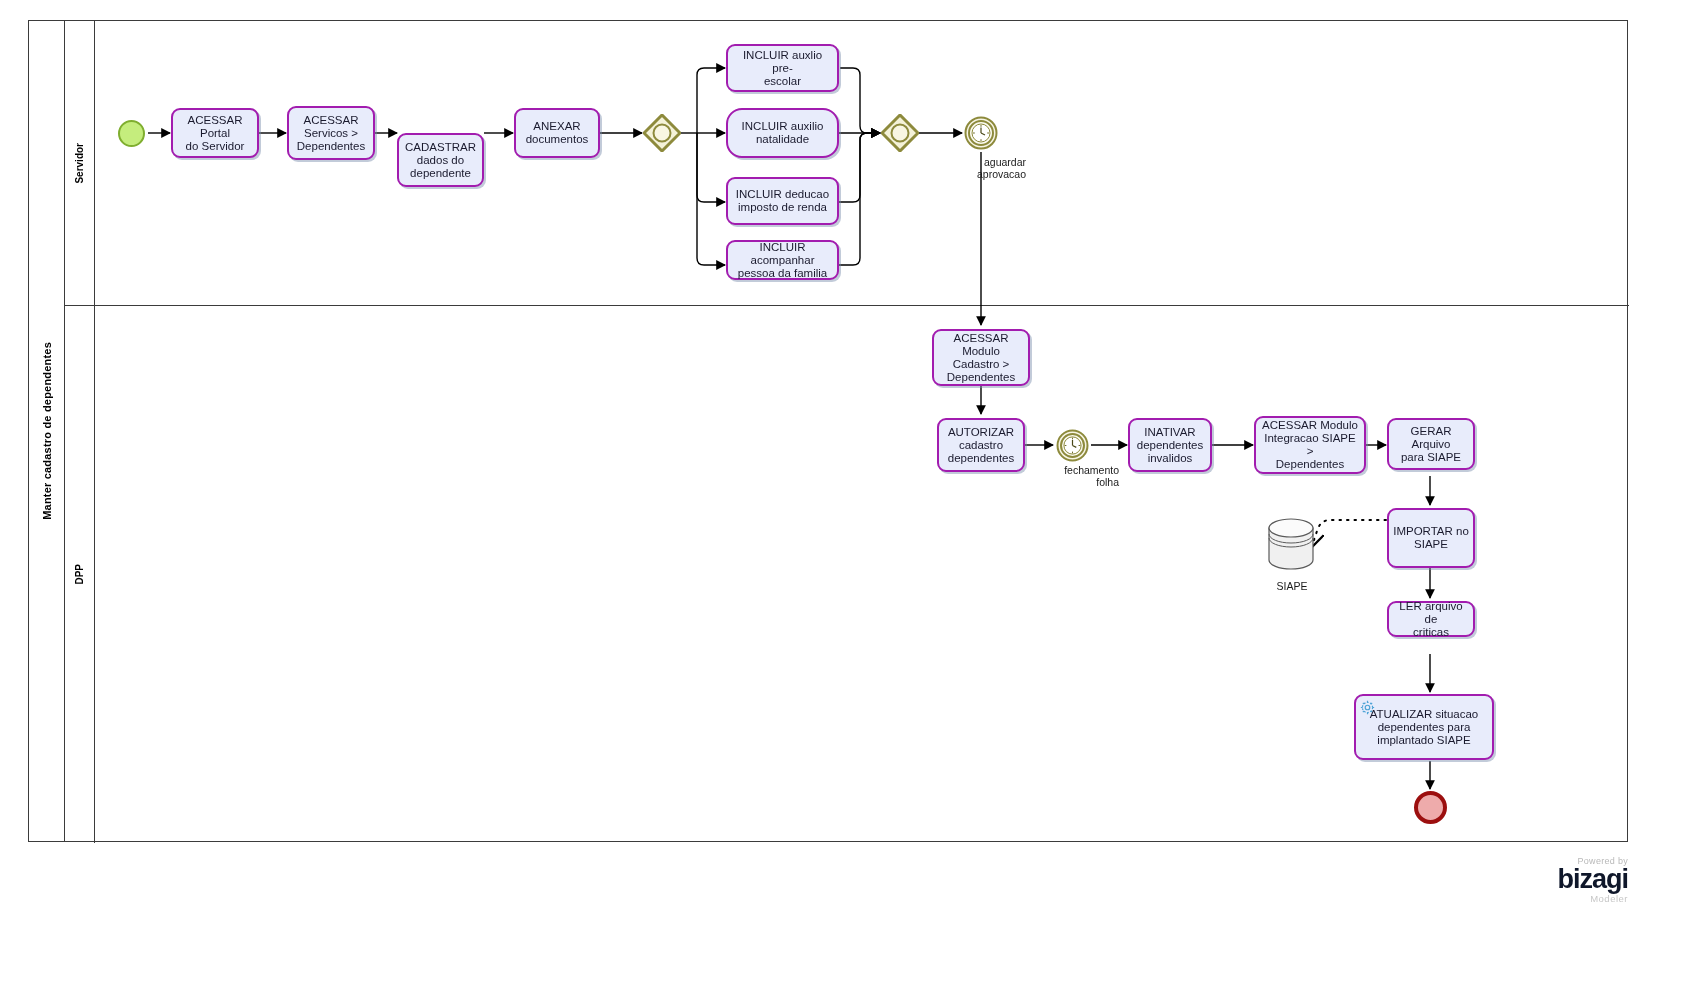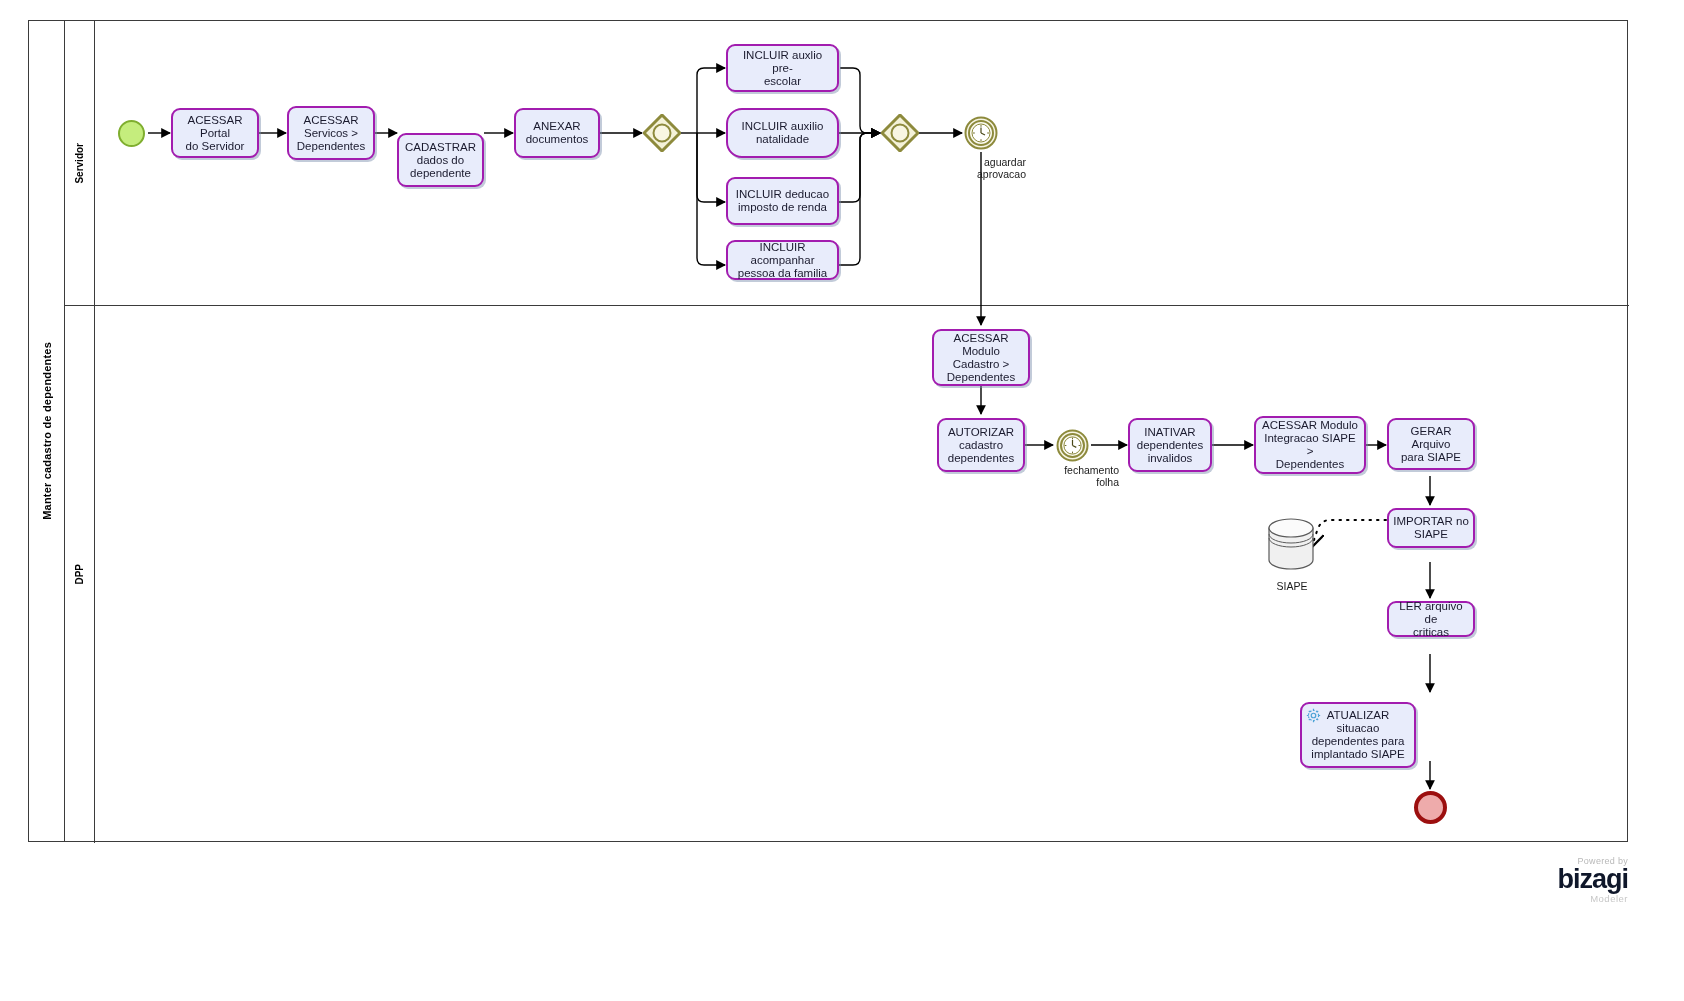--- a/index.html
+++ b/index.html
@@ -323,29 +323,29 @@
   </div>
 
   <div class="task" style="left:1254px; top:416px; width:112px; height:58px;">
     <span>ACESSAR Modulo<br>Integracao SIAPE &gt;<br>Dependentes</span>
   </div>
 
   <div class="task" style="left:1387px; top:418px; width:88px; height:52px;">
     <span>GERAR Arquivo<br>para SIAPE</span>
   </div>
 
-  <div class="task" style="left:1387px; top:508px; width:88px; height:40px;">
+  <div class="task" style="left:1387px; top:508px; width:88px; height:60px;">
     <span>IMPORTAR no<br>SIAPE</span>
   </div>
 
   <div class="task" style="left:1387px; top:601px; width:88px; height:36px;">
     <span>LER arquivo de<br>criticas</span>
   </div>
 
-  <div class="task" style="left:1300px; top:694px; width:116px; height:66px;margin-top:8px;">
+  <div class="task" style="left:1354px; top:694px; width:140px; height:66px;">
     <span class="gear-icon">
       <svg width="17" height="17" viewBox="0 0 24 24">
         <g fill="none" stroke="#4da3d6" stroke-width="1.7">
           <circle cx="12" cy="12" r="3.2"></circle>
           <path d="M12 2.6 L12 5.2 M12 18.8 L12 21.4 M2.6 12 L5.2 12 M18.8 12 L21.4 12
                    M5.4 5.4 L7.2 7.2 M16.8 16.8 L18.6 18.6 M18.6 5.4 L16.8 7.2 M7.2 16.8 L5.4 18.6"></path>
           <circle cx="12" cy="12" r="7.2" stroke-dasharray="2.4 2.2"></circle>
         </g>
       </svg>
     </span>

